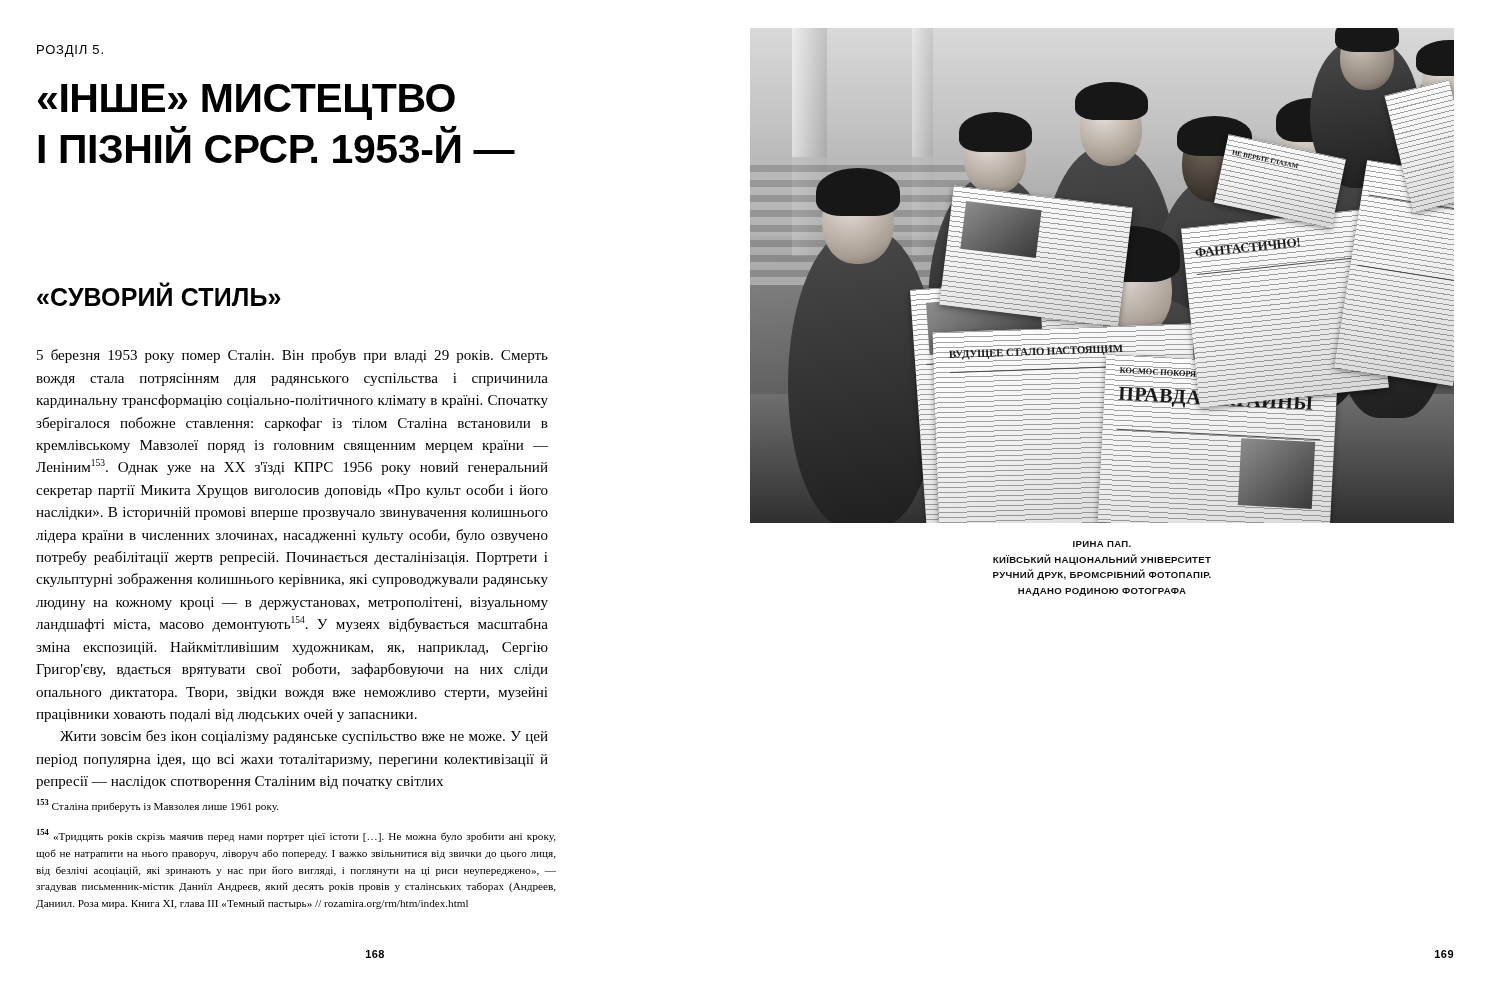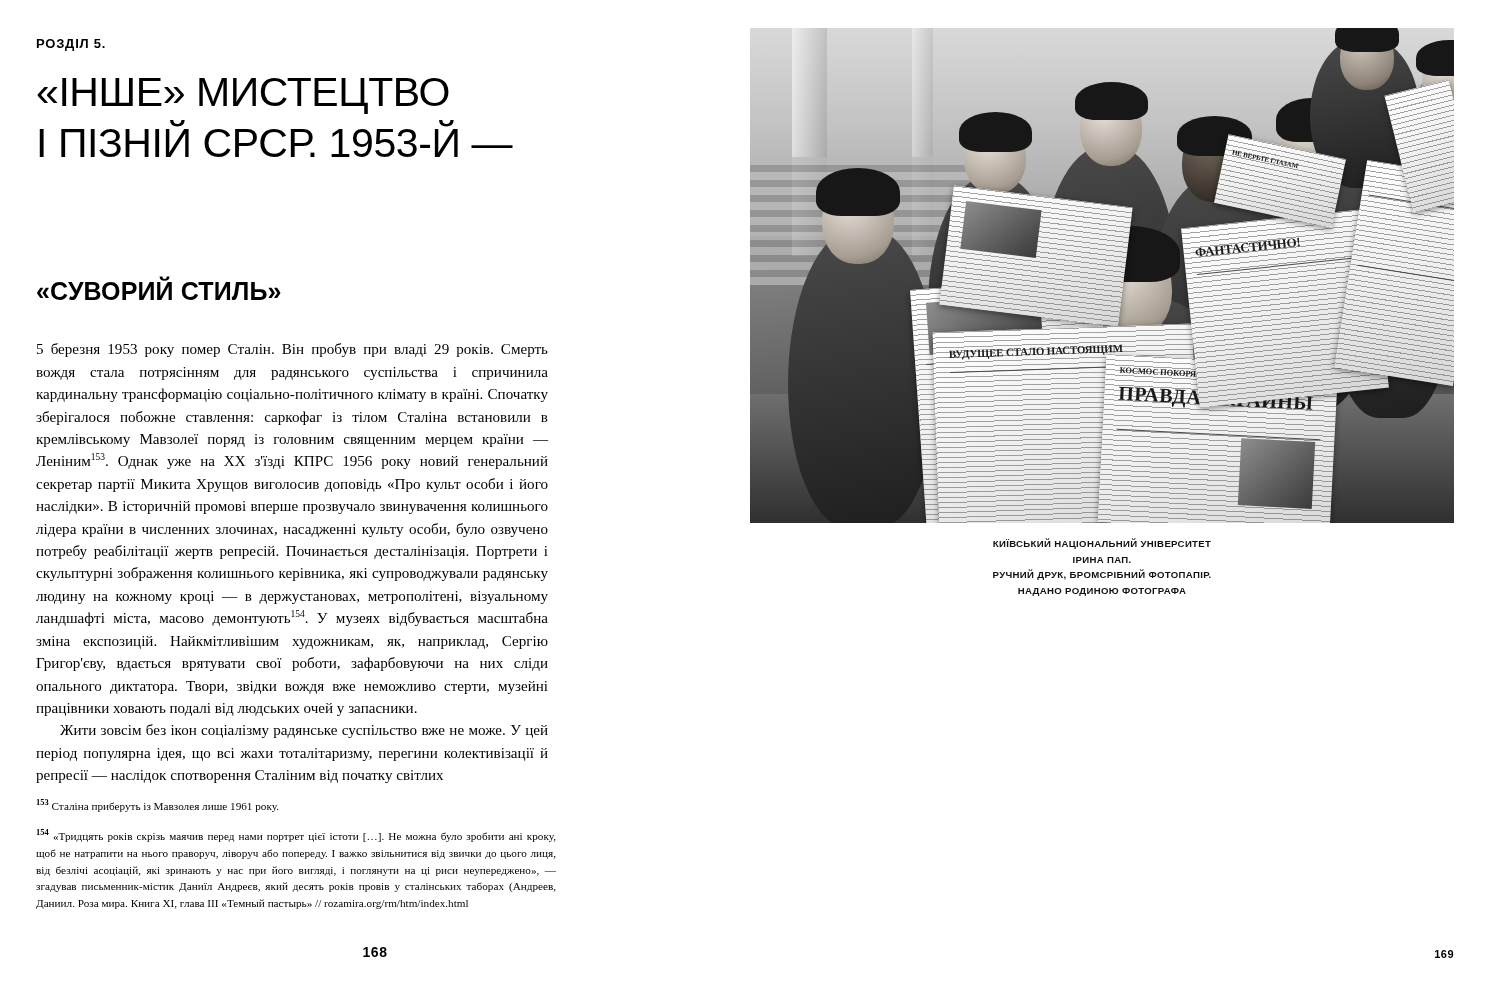--- a/index.html
+++ b/index.html
@@ -26,28 +26,28 @@
   
   .page-left {
     width: 750px;
     height: 1000px;
     position: relative;
     padding: 28px 60px 0 36px;
   }
 
   .chapter-label {
     font-size: 13px;
-    font-weight: bold;
+    font-weight: normal;
     letter-spacing: 0.06em;
-    margin: 8px 0 16px 0;
+    margin: 14px 0 16px 0;
   }
 
   .chapter-title {
     font-size: 41px;
-    font-weight: normal;
+    font-weight: bold;
     line-height: 1.24;
     letter-spacing: -0.01em;
     margin: 0 0 0 0;
     max-width: 560px;
   }
   .chapter-title .line { display: block; }
 
   .section-title {
     margin-top: 106px;
     font-size: 25px;
@@ -93,21 +93,21 @@
     line-height: 0;
     font-weight: bold;
   }
 
   .folio-left {
     position: absolute;
     left: 0;
     right: 0;
     bottom: 40px;
     text-align: center;
-    font-size: 14px;
+    font-size: 11px;
     font-weight: bold;
     letter-spacing: 0.04em;
   }
 
   
   .page-right {
     width: 750px;
     height: 1000px;
     position: relative;
   }
@@ -335,22 +335,22 @@
 
         <div class="paper" style="left:648px; top:58px; width:66px; height:120px; transform:rotate(-14deg);"></div>
 
         <div class="paper" style="left:470px; top:118px; width:120px; height:70px; transform:rotate(12deg);">
           <div class="hl" style="top:18%; font-size:7px;">НЕ ВЕРЬТЕ ГЛАЗАМ</div>
         </div>
       </div>
     </div>
 
     <div class="caption">
+      <span class="cline">ІРИНА ПАП.</span>
       <span class="cline">КИЇВСЬКИЙ НАЦІОНАЛЬНИЙ УНІВЕРСИТЕТ</span>
-      <span class="cline">ІРИНА ПАП.</span>
       <span class="cline">РУЧНИЙ ДРУК, БРОМСРІБНИЙ ФОТОПАПІР.</span>
       <span class="cline">НАДАНО РОДИНОЮ ФОТОГРАФА</span>
     </div>
 
     <div class="folio-right">169</div>
   </div>
 
 </div>
 
 </body></html>

